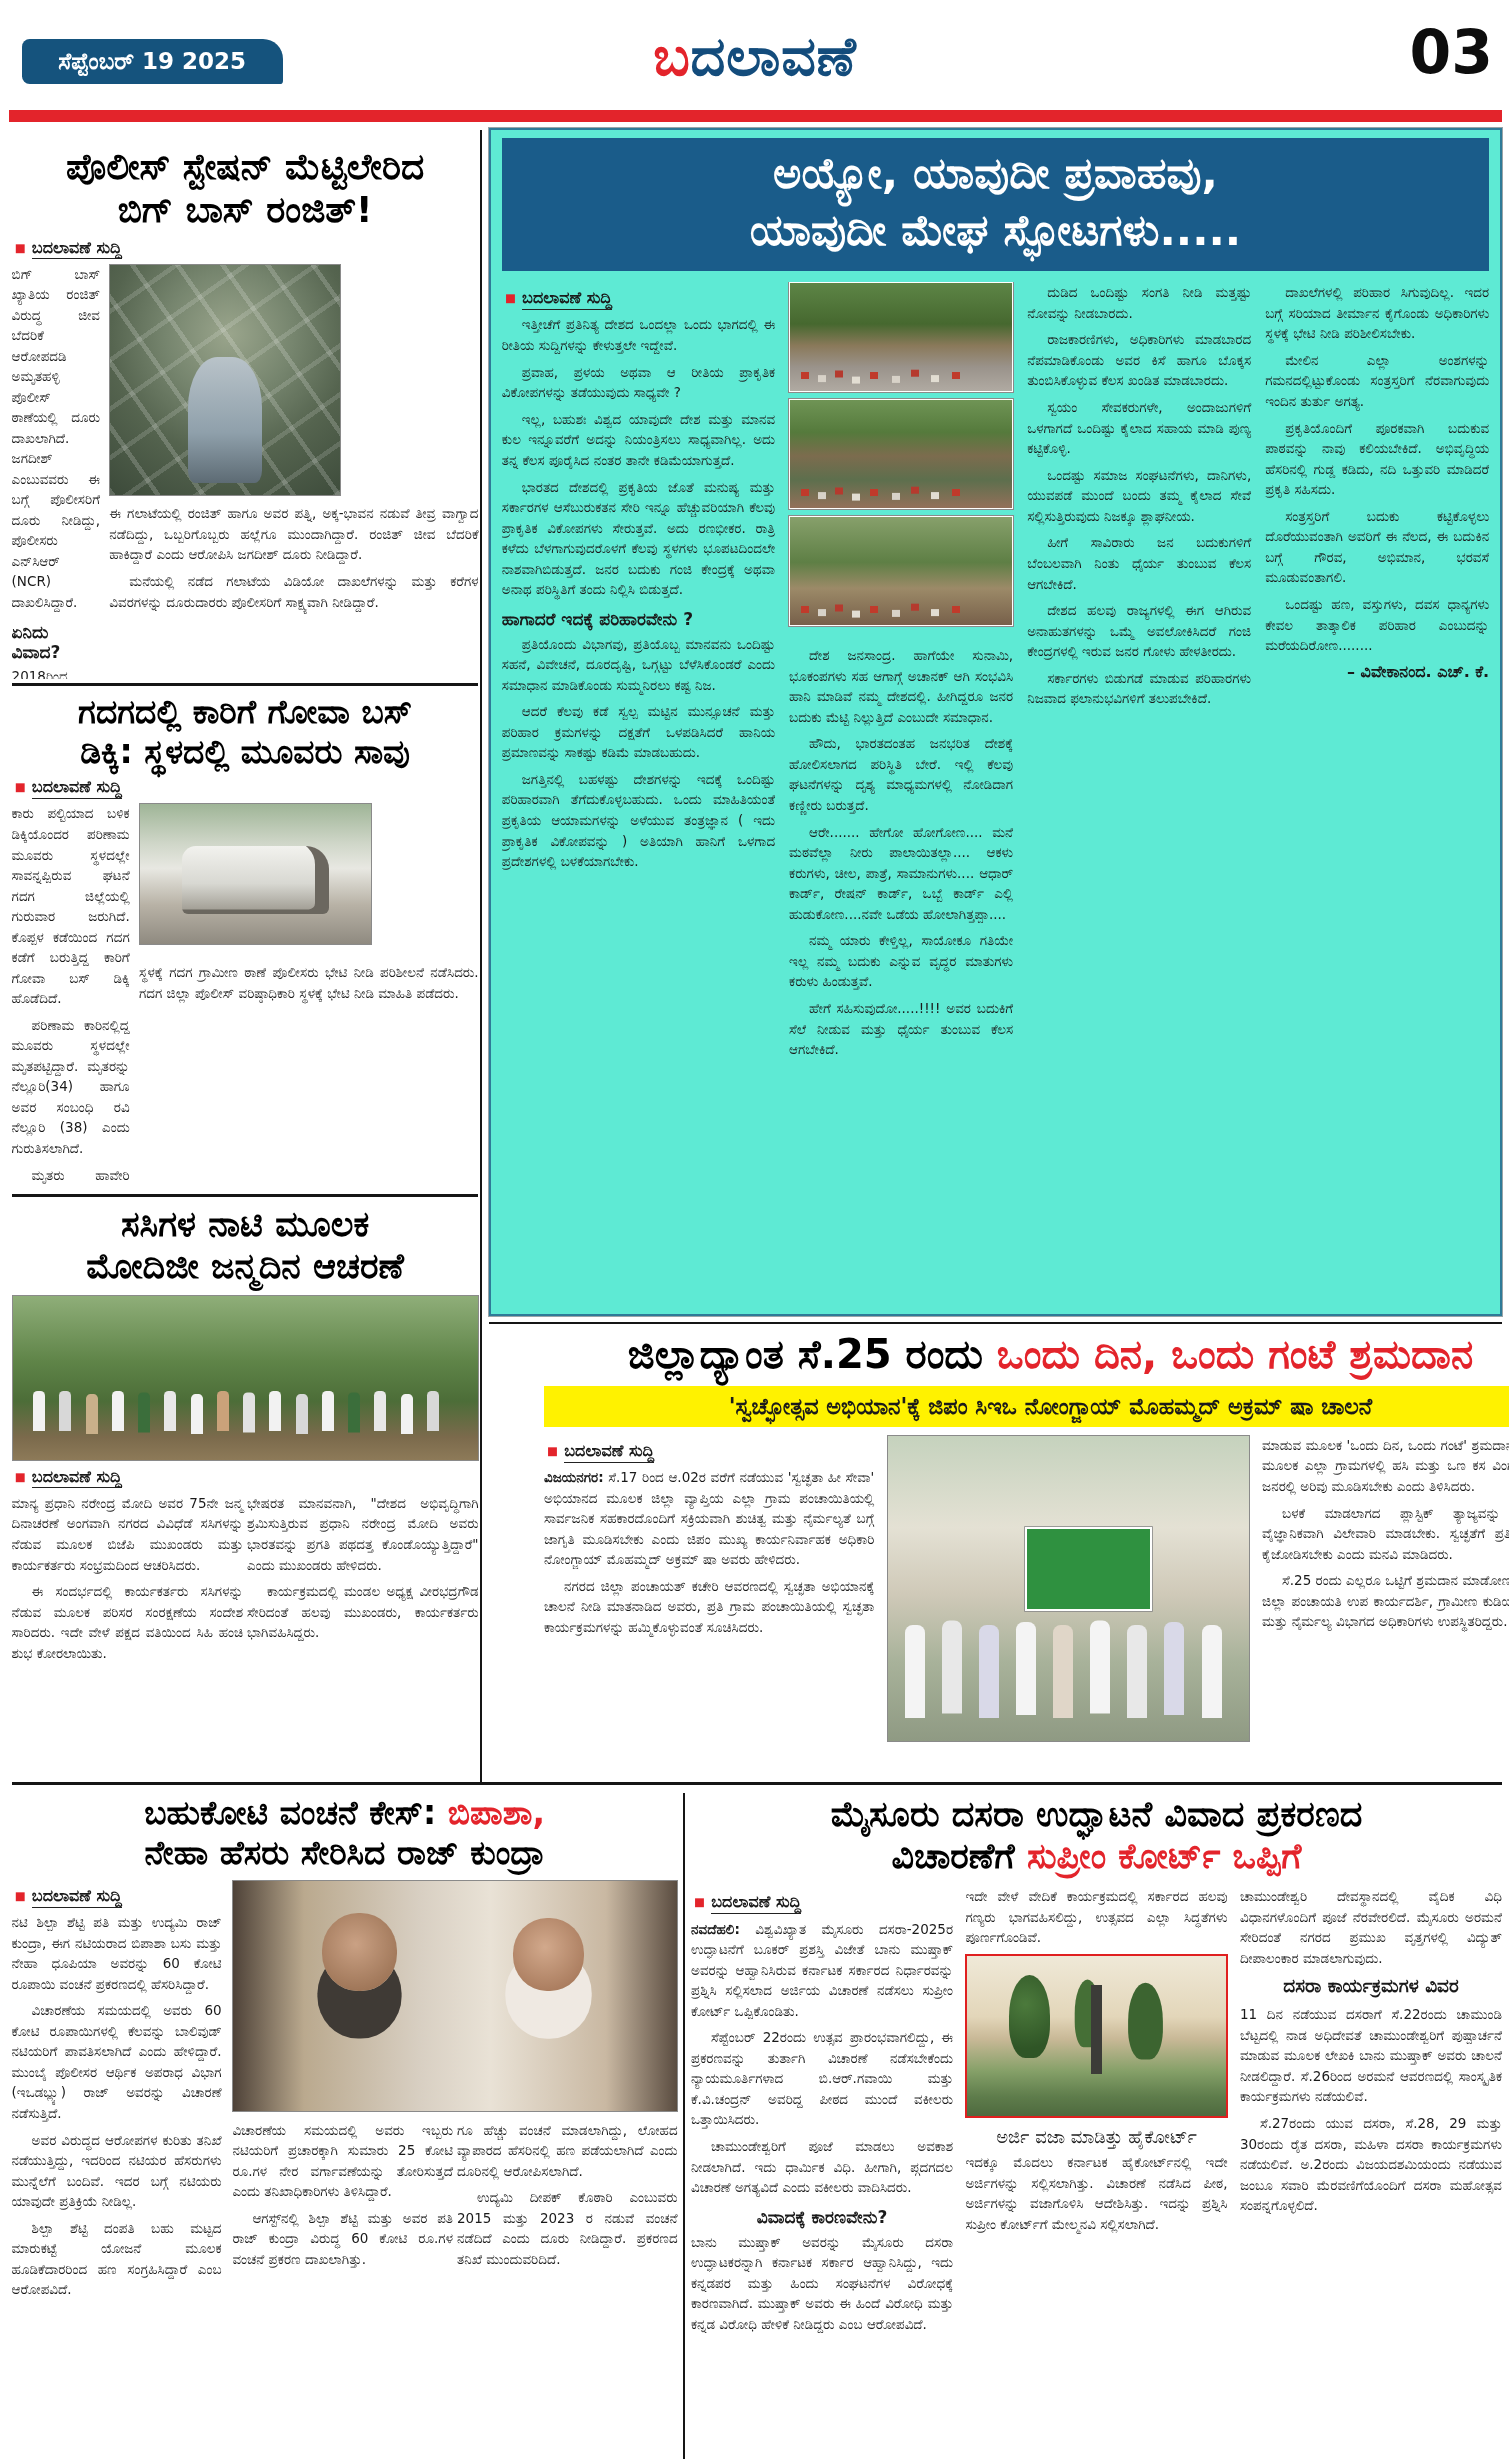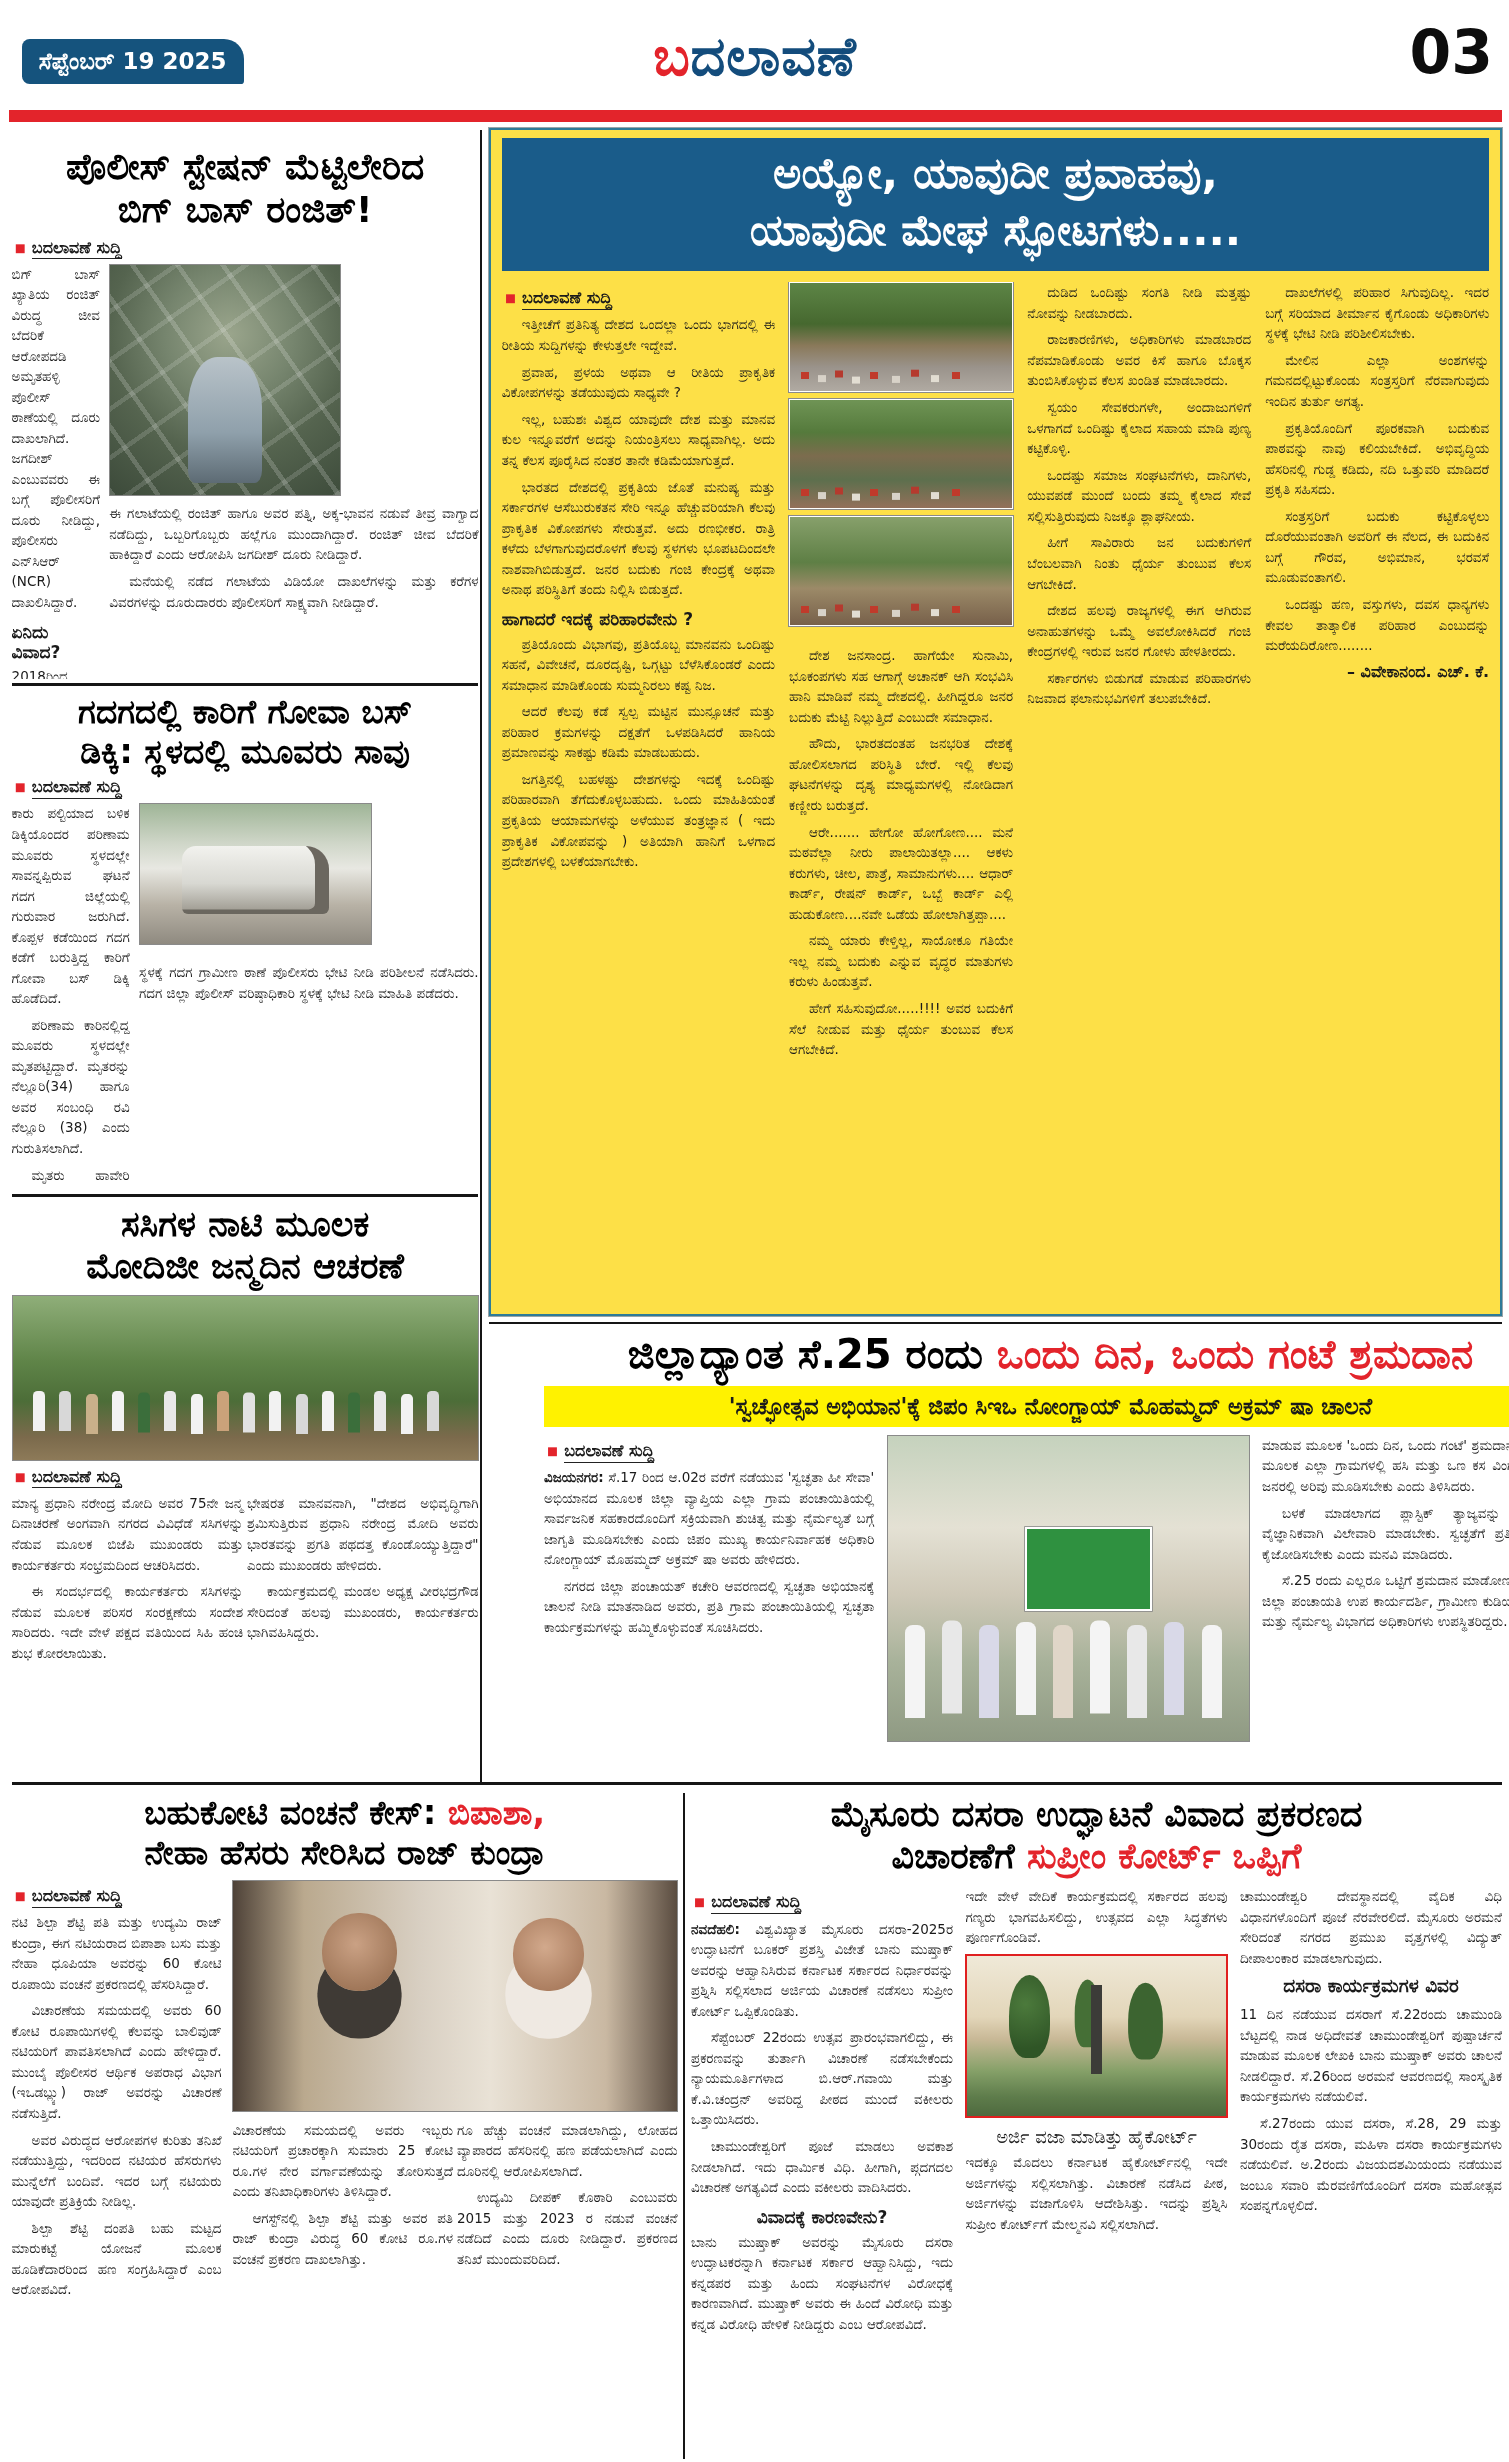--- a/index.html
+++ b/index.html
@@ -1,19 +1,19 @@
 <!DOCTYPE html>
 <html style="font-size:12.4px"><head>
 <meta charset="utf-8">
 <style>
   html,body{margin:0;padding:0;background:#e8e8e8;}
   #page{position:relative;width:1510px;height:2462px;background:#ffffff;overflow:hidden;
         font-family:"DejaVu Sans","Liberation Sans",sans-serif;color:#1a1a1a;}
   
-  .date-box{position:absolute;left:21.6px;top:39px;width:222px;height:45px;background:#15537d;
+  .date-box{position:absolute;left:21.6px;top:39px;width:261px;height:45px;background:#15537d;
             border-radius:7.7px 20px 3.1px 7.7px;display:flex;align-items:center;justify-content:center;
             color:#fff;font-weight:800;font-size:23px;}
   .masthead{position:absolute;left:50%;top:25px;transform:translateX(-50%);
             font-size:54px;font-weight:800;letter-spacing:0.8px;color:#134c7c;}
   .mast-lead{color:#e3242b;}
   .pageno{position:absolute;right:17px;top:17px;font-size:60px;font-weight:800;color:#0d0d0d;}
   .red-rule{position:absolute;left:9.3px;top:110px;width:1493px;height:11.6px;background:#e3242b;}
   
   .art{position:absolute;overflow:hidden;box-sizing:border-box;}
   .hl{font-weight:800;color:#000;text-align:center;line-height:1.2;}
@@ -72,21 +72,21 @@
     box-shadow:116px 4.6px 0 -3.1px #3c6430,58px -3.1px 0 -7.7px #456f36;}
   .ph-court::after{content:"";position:absolute;left:48%;top:18%;width:10.8px;height:56%;background:#3c3c38;
     box-shadow:-3.9px 58% 0 0 #6a655c;}
   .ph-couple{width:100%;height:232px;
     background:linear-gradient(90deg,#4e4238 0%,#baa98e 16%,#d8cfc2 42%,#e9e2d6 58%,#c9b8a2 84%,#5a4c40 100%);}
   .ph-couple::before{content:"";position:absolute;left:20%;top:14%;width:17%;height:34%;border-radius:48%;
     background:radial-gradient(circle at 45% 40%,#caa184,#9c7355 80%);box-shadow:0 43px 0 4.6px #3f3a35;}
   .ph-couple::after{content:"";position:absolute;right:21%;top:16%;width:16%;height:32%;border-radius:48%;
     background:radial-gradient(circle at 45% 40%,#d2a98c,#a87a5c 80%);box-shadow:0 40px 0 7.7px #efe9e2;}
   
-  #a-flood{border:2.3px solid #2e7b98;outline:0.8px solid #9aa4a8;background:#fde047;padding:7.7px 10.8px;}
+  #a-flood{border:2.3px solid #2e7b98;outline:0.8px solid #9aa4a8;background:#5eead4;padding:7.7px 10.8px;}
   .flood-hl{background:#1a5c8a;color:#fff;text-align:center;font-weight:800;font-size:43px;line-height:1.32;
             padding:7.7px 6.2px 12.4px;}
   .flood-body{display:flex;gap:14px;margin-top:10.8px;height:988px;overflow:hidden;}
   .flood-body .fc{min-width:0;}
   .fc1{flex:1.22;} .fc2,.fc3,.fc4{flex:1;}
   .sig{font-weight:800;font-size:16px;text-align:right;margin-top:3.1px;}
   
   .shram-hl{font-size:40px;}
   .yellow-band{margin-top:7.7px;background:#fff200;text-align:center;font-weight:800;font-size:22.4px;
                padding:7px 0 8.5px;}

